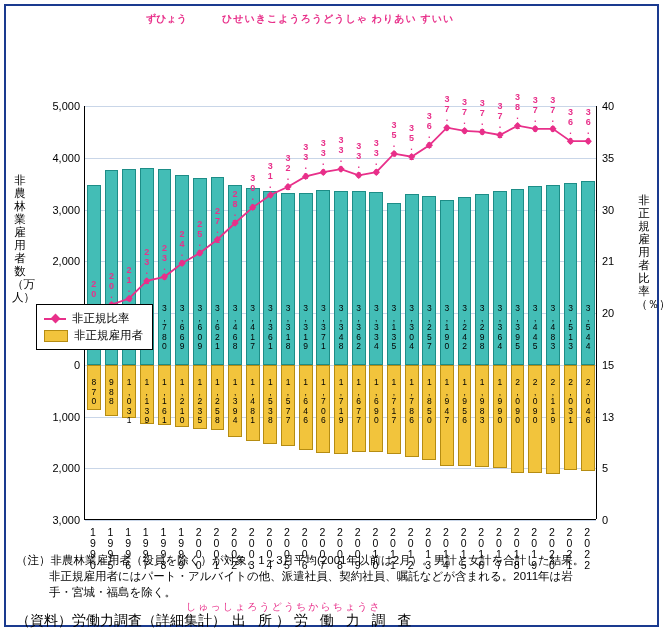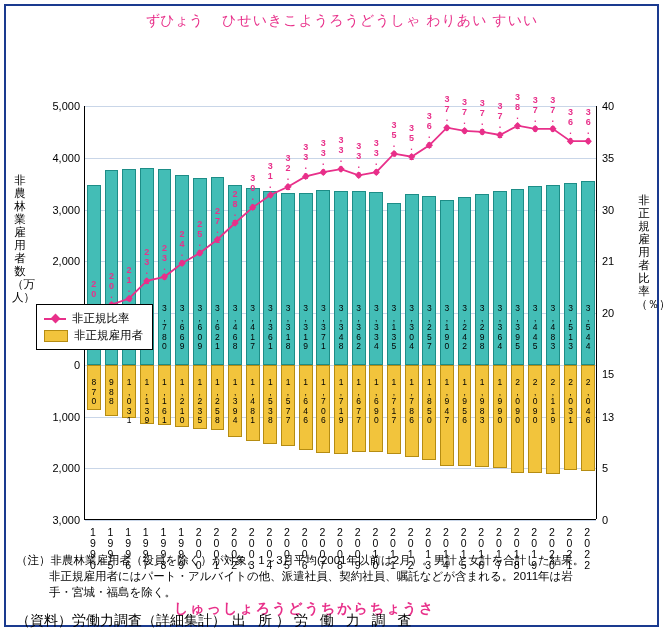--- a/index.html
+++ b/index.html
@@ -12,23 +12,23 @@
     position:relative;
   }
   #frame{
     position:absolute;left:4px;top:4px;width:655px;height:623px;
     border:2px solid #1a3a8f;
     box-sizing:border-box;
     background:#fff;
   }
   .ruby-line{
     position:absolute;
-    font-size:14px;
+    font-size:10px;
     color:#e8308a;
-    font-weight:normal;
+    font-weight:bold;
     letter-spacing:0px;
     white-space:nowrap;
     text-align:center;
   }
   #title{
     position:absolute;left:0;top:18px;width:100%;
     text-align:center;
     font-size:15px;font-weight:bold;
     letter-spacing:1px;
   }
@@ -111,22 +111,22 @@
     background:#e8308a;transform:rotate(45deg);
   }
   
   #notes{
     position:absolute;left:10px;top:546px;width:640px;
     font-size:11.5px;line-height:16px;
   }
   .note-ind{padding-left:17px;text-indent:-17px;}
   .note-ind2{padding-left:33px;}
   #src-ruby{
-    position:absolute;left:168px;top:594px;
-    font-size:14px;color:#e8308a;font-weight:bold;letter-spacing:2px;
+    position:absolute;left:180px;top:594px;
+    font-size:10px;color:#e8308a;font-weight:normal;letter-spacing:2px;
   }
   #src-line{
     position:absolute;left:10px;top:606px;
     font-size:14px;letter-spacing:0px;
   }
   #src-line .sp{letter-spacing:4px;}
 </style>
 </head>
 <body>
 
@@ -155,21 +155,21 @@
       <div class="ytick-l" style="top: 0px;">5,000</div>
       <div class="gridline" style="top: 310.5px;"></div>
       <div class="ytick-l" style="top: 310.5px;">1,000</div>
       <div class="gridline" style="top: 362.25px;"></div>
       <div class="ytick-l" style="top: 362.25px;">2,000</div>
       <div class="gridline" style="top: 414px;"></div>
       <div class="ytick-l" style="top: 414px;">3,000</div>
       <div class="ytick-r" style="top: 414px;">0</div>
       <div class="ytick-r" style="top: 362.25px;">5</div>
       <div class="ytick-r" style="top: 310.5px;">13</div>
-      <div class="ytick-r" style="top: 258.75px; margin-top: 9px;">15</div>
+      <div class="ytick-r" style="top: 258.75px;">15</div>
       <div class="ytick-r" style="top: 207px;">20</div>
       <div class="ytick-r" style="top: 155.25px;">21</div>
       <div class="ytick-r" style="top: 103.5px;">30</div>
       <div class="ytick-r" style="top: 51.75px;">35</div>
       <div class="ytick-r" style="top: 0px;">40</div>
       <div class="barcol"></div>
       <div class="bar-reg" style="left: 1.94207px; width: 13.771px; top: 79.0222px; height: 179.728px;"></div>
       <div class="bar-non" style="left: 1.94207px; width: 13.771px; top: 258.75px; height: 45.0225px;"></div>
       <div class="vlabel dark" style="left: 3.82759px; top: 196.75px;">3,473</div>
       <div class="vlabel dark" style="left: 3.82759px; top: 270.75px;">870</div>

